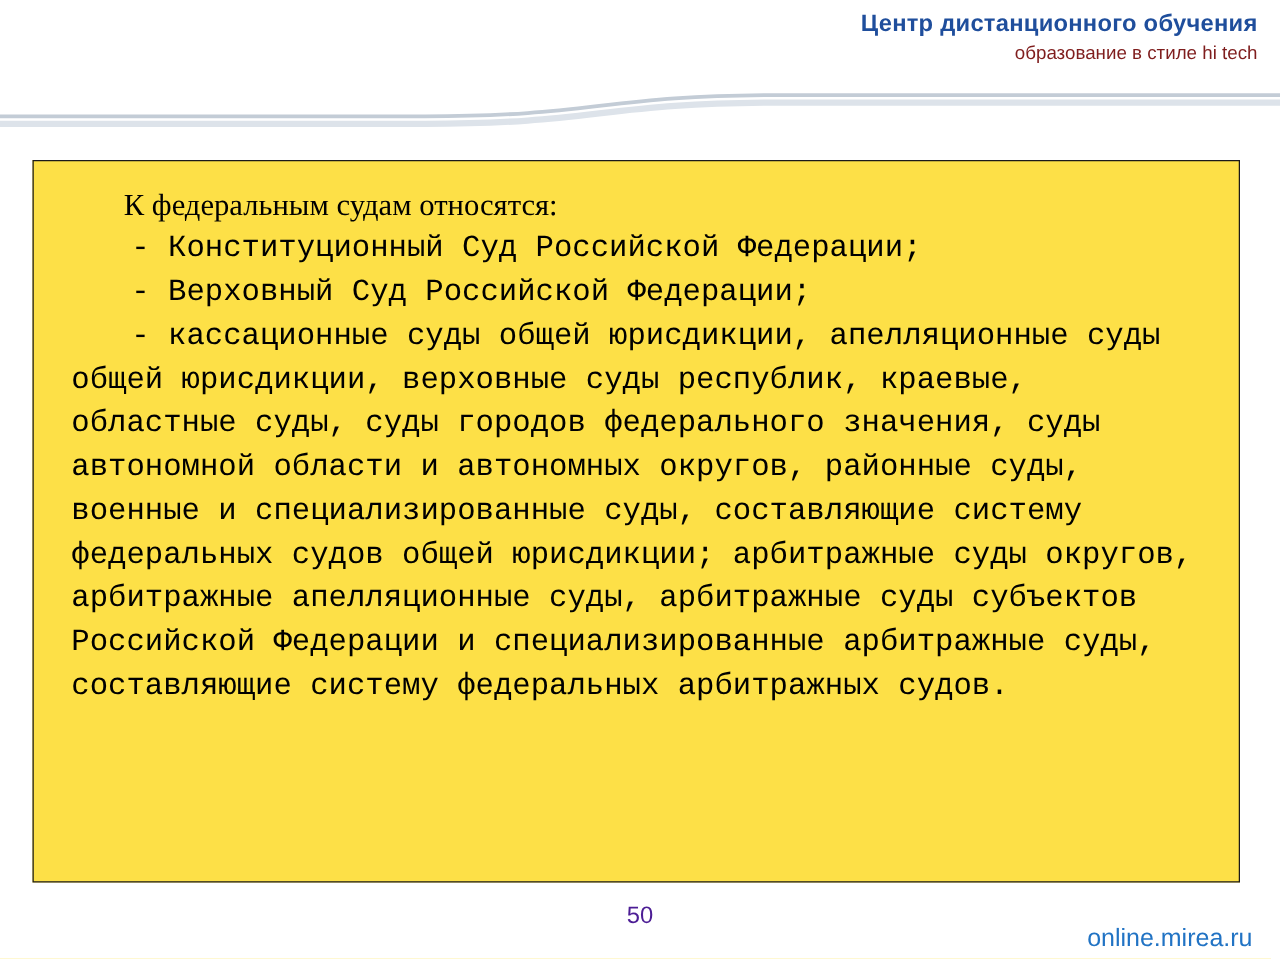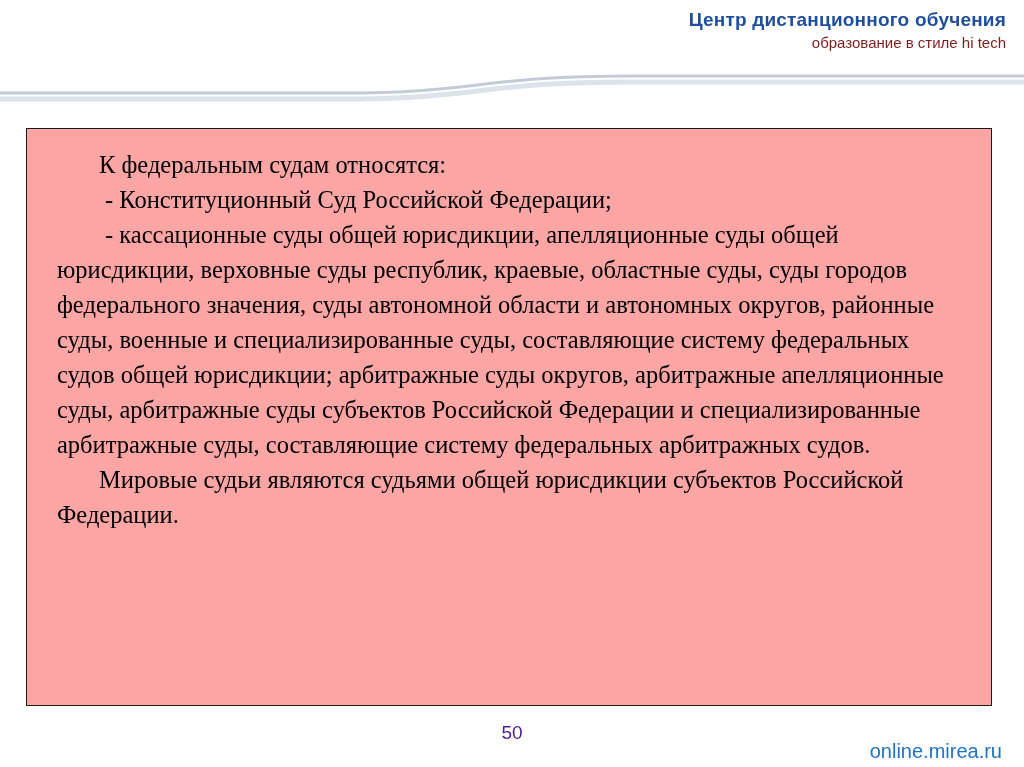--- a/index.html
+++ b/index.html
@@ -84,39 +84,40 @@
   }
 
   
   .content-box {
     position: absolute;
     left: 26px;
     top: 128px;
     width: 966px;
     height: 578px;
     border: 1px solid #1a1a1a;
-    background: #fca5a5;
+    background: #fde047;
     box-sizing: border-box;
   }
   .content-inner {
     padding: 18px 28px 10px 30px;
   }
   .para {
     font-family: "Liberation Serif", serif;
     font-size: 24.5px;
     line-height: 35px;
     color: #000000;
     margin: 0;
     text-align: left;
   }
   .indent {
     text-indent: 42px;
   }
   .indent-dash {
     text-indent: 48px;
+    font-family: Liberation Mono, monospace;
   }
 
   
   .page-number {
     position: absolute;
     left: 0;
     top: 722px;
     width: 1024px;
     text-align: center;
     font-family: "Liberation Sans", sans-serif;
@@ -150,19 +151,19 @@
   <div class="header-text">
     <div class="header-title">Центр дистанционного обучения</div>
     <div class="header-sub">образование в стиле hi tech</div>
   </div>
 </div>
 
 <div class="content-box">
   <div class="content-inner">
     <p class="para indent">К федеральным судам относятся:</p>
     <p class="para indent-dash">- Конституционный Суд Российской Федерации;</p>
+    <p class="para indent-dash">- Верховный Суд Российской Федерации;</p>
     <p class="para indent-dash">- кассационные суды общей юрисдикции, апелляционные суды общей юрисдикции, верховные суды республик, краевые, областные суды, суды городов федерального значения, суды автономной области и автономных округов, районные суды, военные и специализированные суды, составляющие систему федеральных судов общей юрисдикции; арбитражные суды округов, арбитражные апелляционные суды, арбитражные суды субъектов Российской Федерации и специализированные арбитражные суды, составляющие систему федеральных арбитражных судов.</p>
-    <p class="para indent">Мировые судьи являются судьями общей юрисдикции субъектов Российской Федерации.</p>
   </div>
 </div>
 
 <div class="page-number">50</div>
 <div class="site-link">online.mirea.ru</div>
 
 </body></html>

